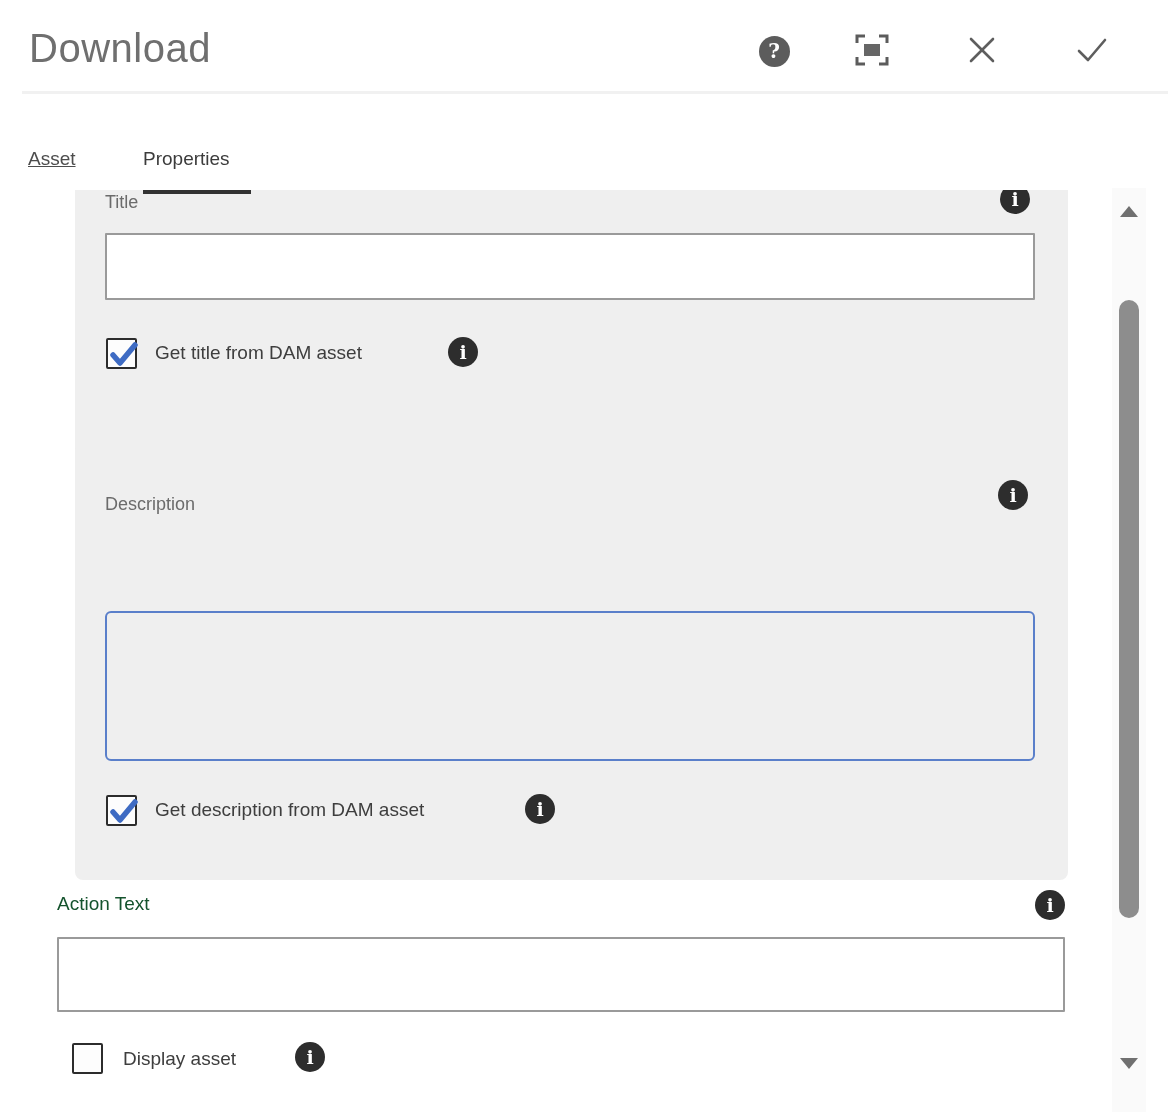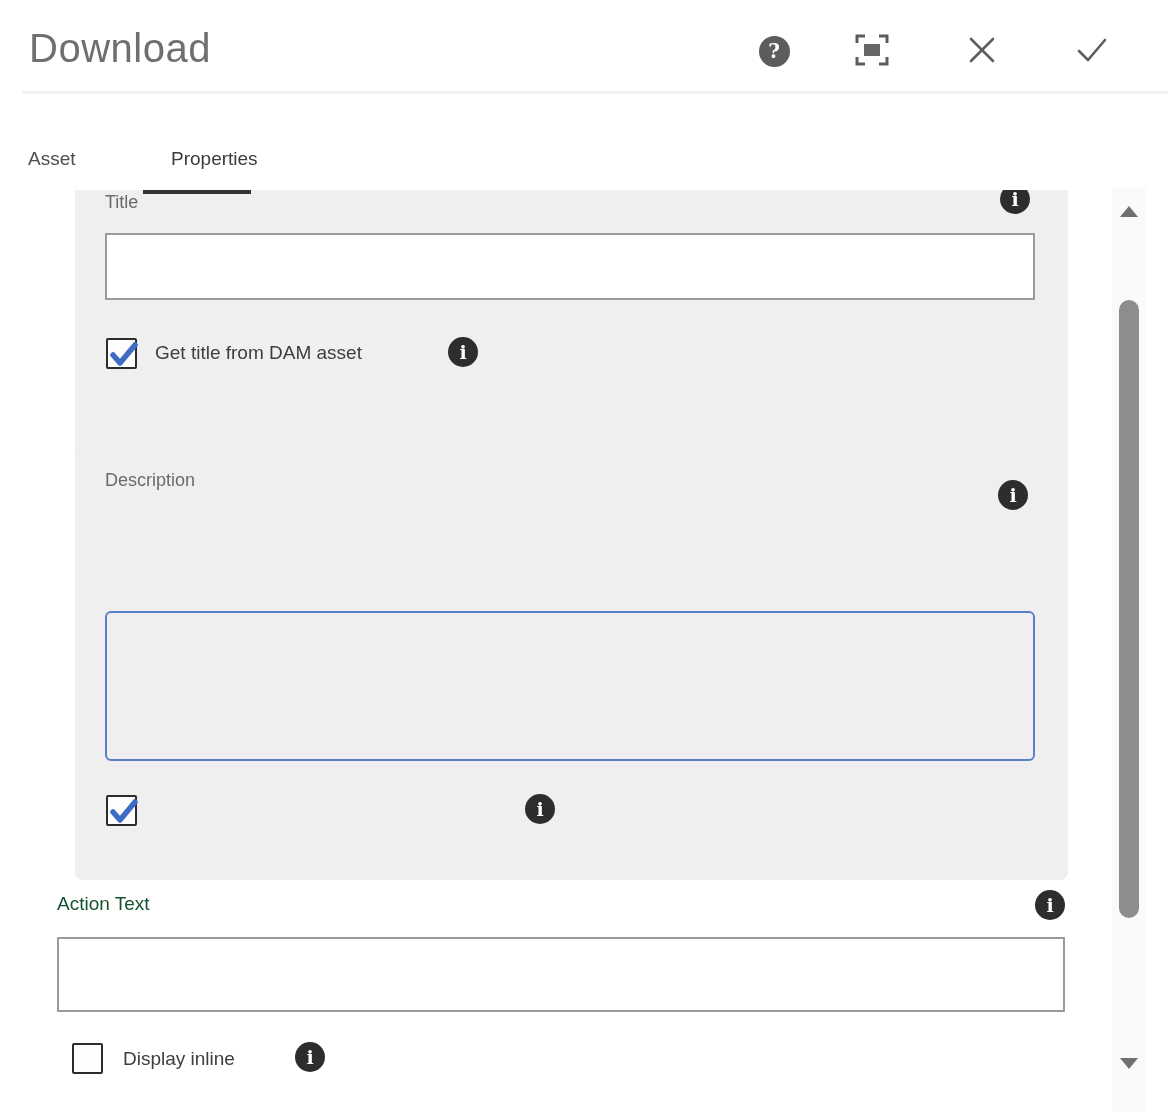--- a/index.html
+++ b/index.html
@@ -19,22 +19,22 @@
   .help-circle { width:31px; height:31px; border-radius:50%; background:#5c5c5c;
     color:#ffffff; font-size:20px; font-weight:bold; text-align:center;
     line-height:31px; font-family:"DejaVu Serif", serif; }
   .hdr-divider { position:absolute; left:22px; top:91px; width:1146px; height:3px;
     background:#f1f1f1; }
 
   
   .tab { position:absolute; top:148px; font-size:19px; color:#4d4d4d;
     background:transparent; border:0; cursor:pointer;
     font-family:"Liberation Sans", sans-serif; }
-  .tab-asset { left:28px; }
-  .tab-props { left:143px; color:#3c3c3c;margin-left:28px; }
+  .tab-asset { left:28px;text-decoration:underline; }
+  .tab-props { left:143px; color:#3c3c3c; }
   .tab-underline { position:absolute; left:143px; top:190px; width:108px;
     height:4px; background:#323232; z-index:6; }
 
   
   .scroll-area { position:absolute; left:0; top:190px; width:1100px;
     height:922px; overflow:hidden; z-index:1; }
 
   .panel { position:absolute; left:75px; width:993px; background:#efefef;
     border-radius:8px; }
   .panel-title { top:-8px; height:432px; }
@@ -137,40 +137,41 @@
   <span class="cbx checked" style="left:106px; top:148px;">
     <svg width="33" height="29" viewBox="0 0 33 29">
       <polyline points="4,14 11,22 26,4" stroke="#3e6bc3" stroke-width="5.5" fill="none" stroke-linecap="round" stroke-linejoin="round"></polyline>
     </svg>
   </span>
   <span class="cbx-label" style="left:155px; top:152px;text-align:center;">Get title from DAM asset</span>
   <button class="info-icon" style="left:448px; top:147px;">i</button>
 
   <div class="panel panel-desc"></div>
 
-  <span class="fld-label" style="left:105px; top:280px;">Description</span>
+  <span class="fld-label" style="left:105px; top:304px;">Description</span>
 
   <button class="info-icon" style="left:998px; top:290px;">i</button>
 
   <textarea class="rte-area" style=""></textarea>
 
   <span class="cbx checked" style="left:106px; top:605px;">
     <svg width="33" height="29" viewBox="0 0 33 29">
       <polyline points="4,14 11,22 26,4" stroke="#3e6bc3" stroke-width="5.5" fill="none" stroke-linecap="round" stroke-linejoin="round"></polyline>
     </svg>
   </span>
+  <span class="cbx-label" style="left:155px; top:609px;">Get description from DAM asset</span>
   <button class="info-icon" style="left:525px; top:604px;">i</button>
 
   <span class="fld-label fld-label-out" style="left:57px; top:703px;">Action Text</span>
   <button class="info-icon" style="left:1035px; top:700px;">i</button>
   <input class="txt-input inp-action" type="text" value="" style="">
 
   <span class="cbx" style="left:72px; top:853px;">
     
   </span>
-  <span class="cbx-label" style="left:123px; top:858px;">Display inline</span>
+  <span class="cbx-label" style="left:123px; top:858px;">Display asset</span>
   <button class="info-icon" style="left:295px; top:852px;">i</button>
 </div>
 
 <div class="sb-track"></div>
 <div class="sb-arrow sb-up"></div>
 <div class="sb-thumb"></div>
 <div class="sb-arrow sb-down"></div>
 
 </body></html>

